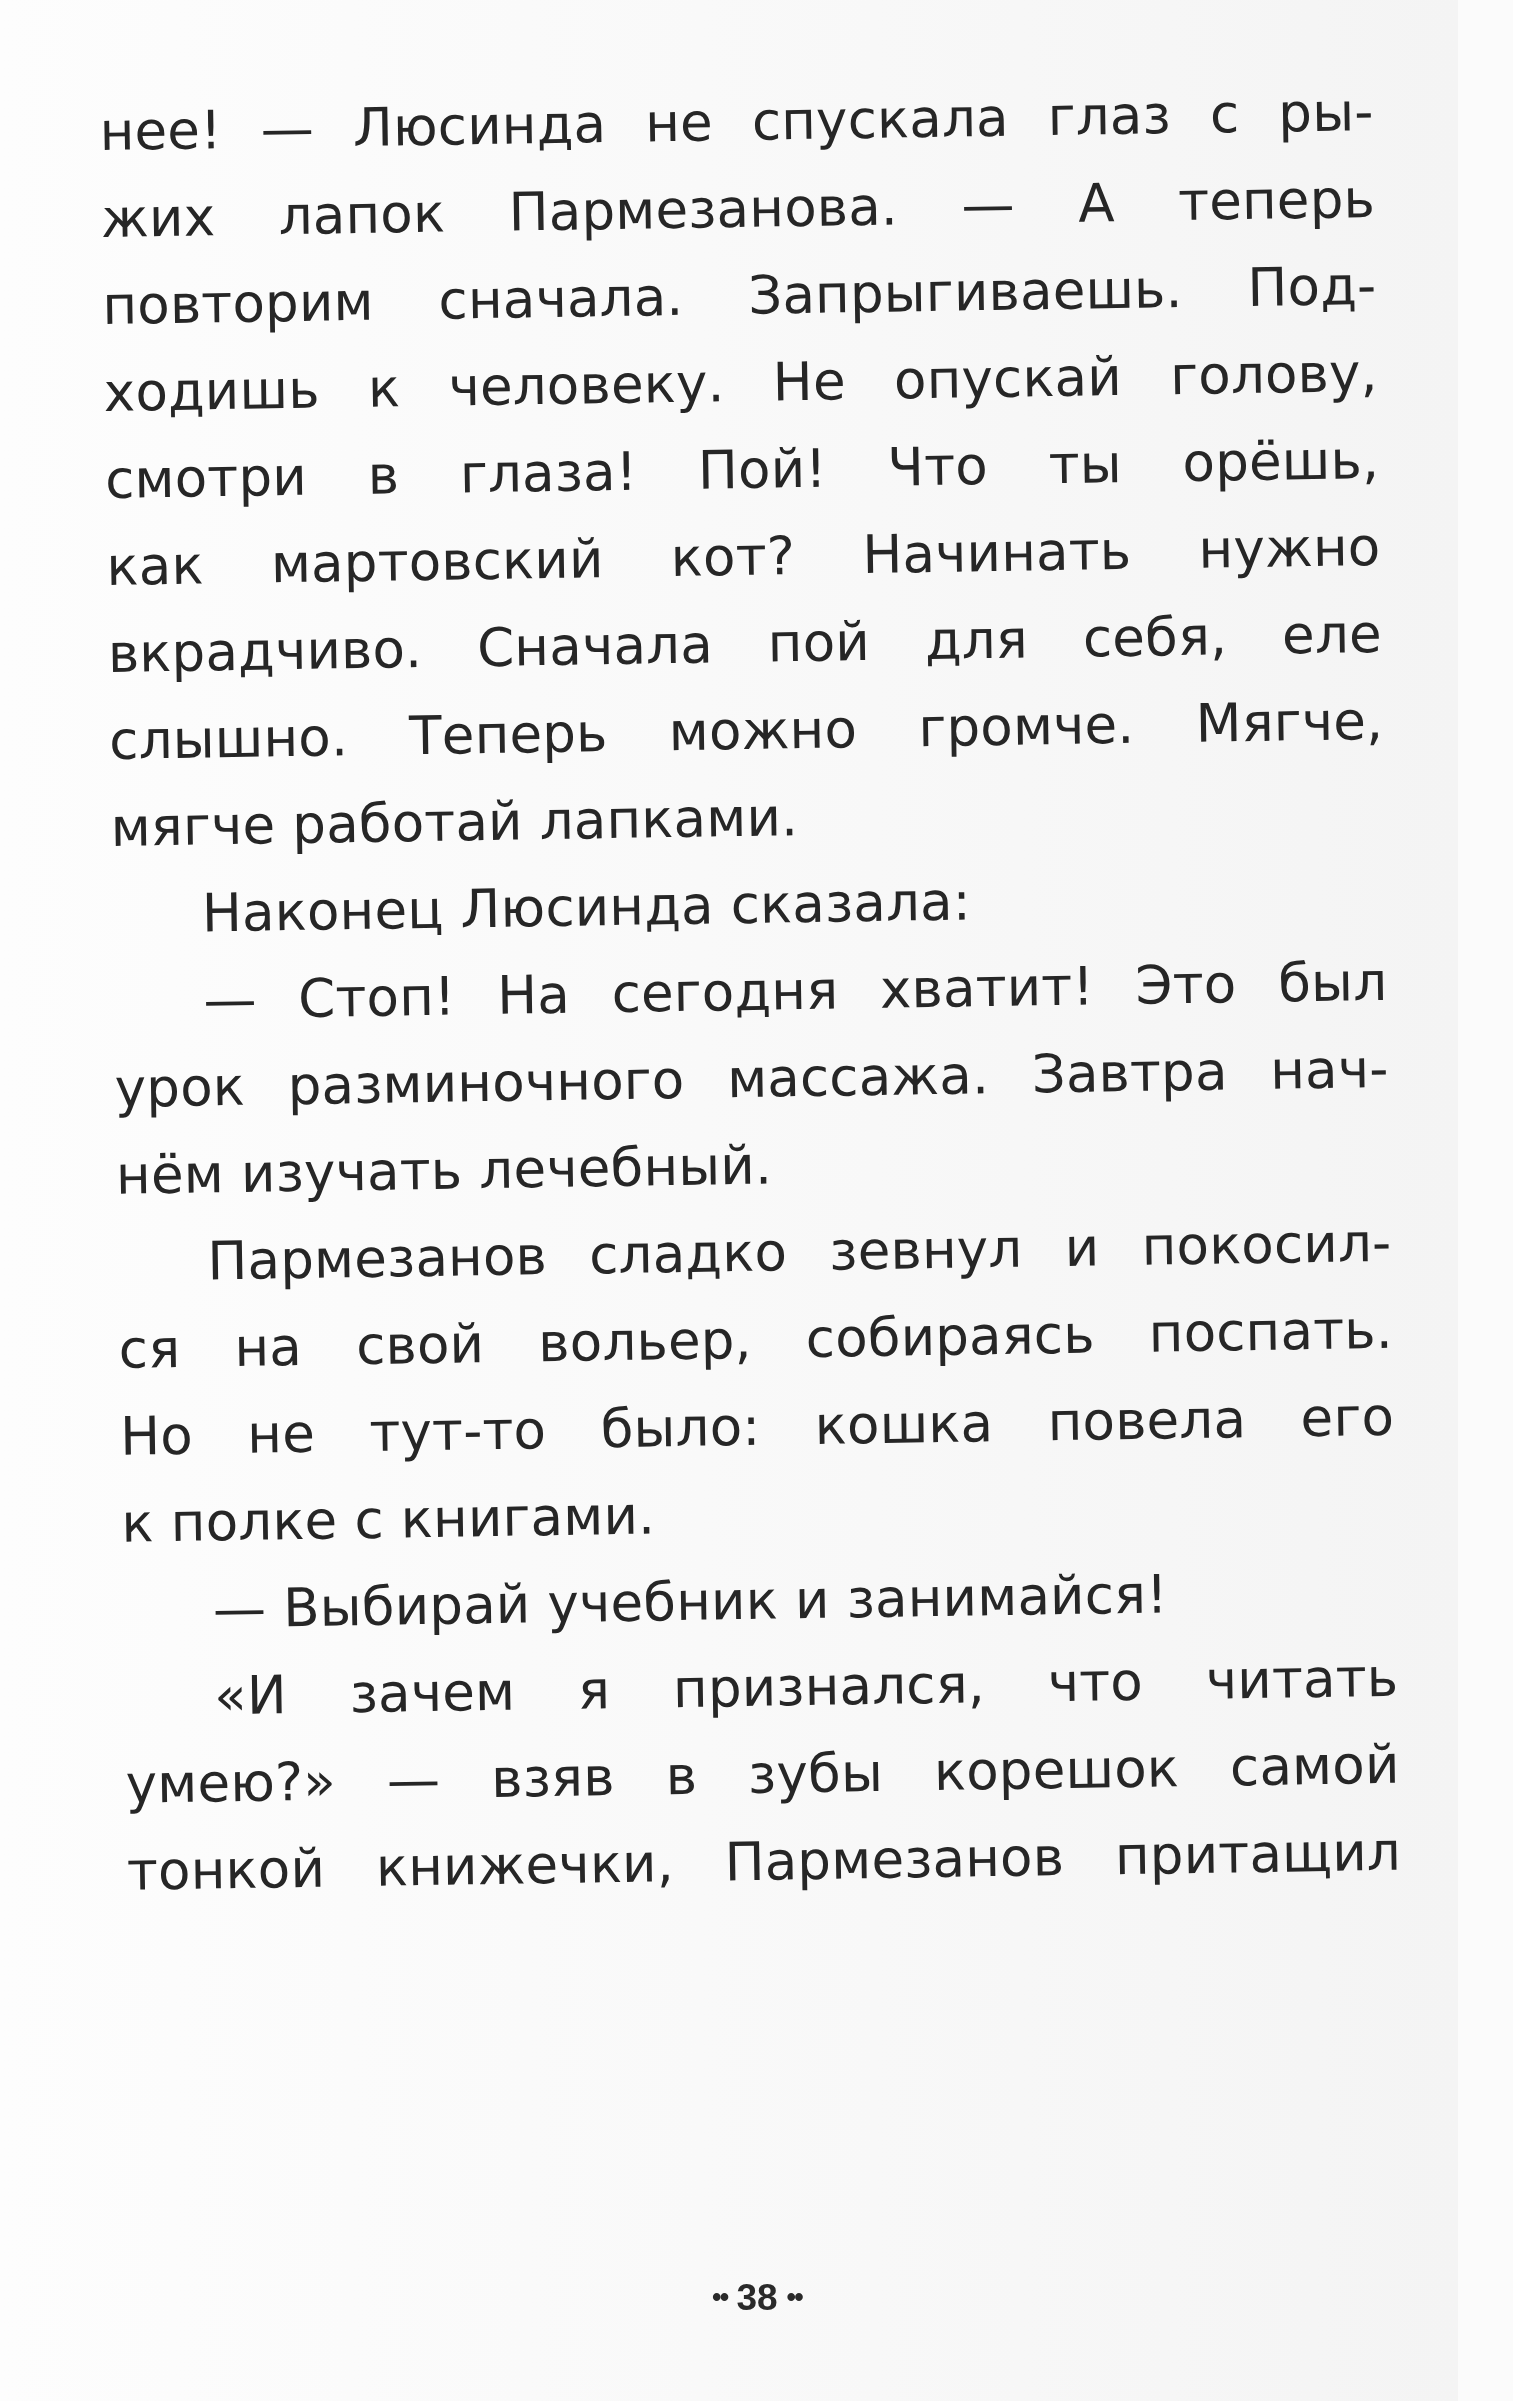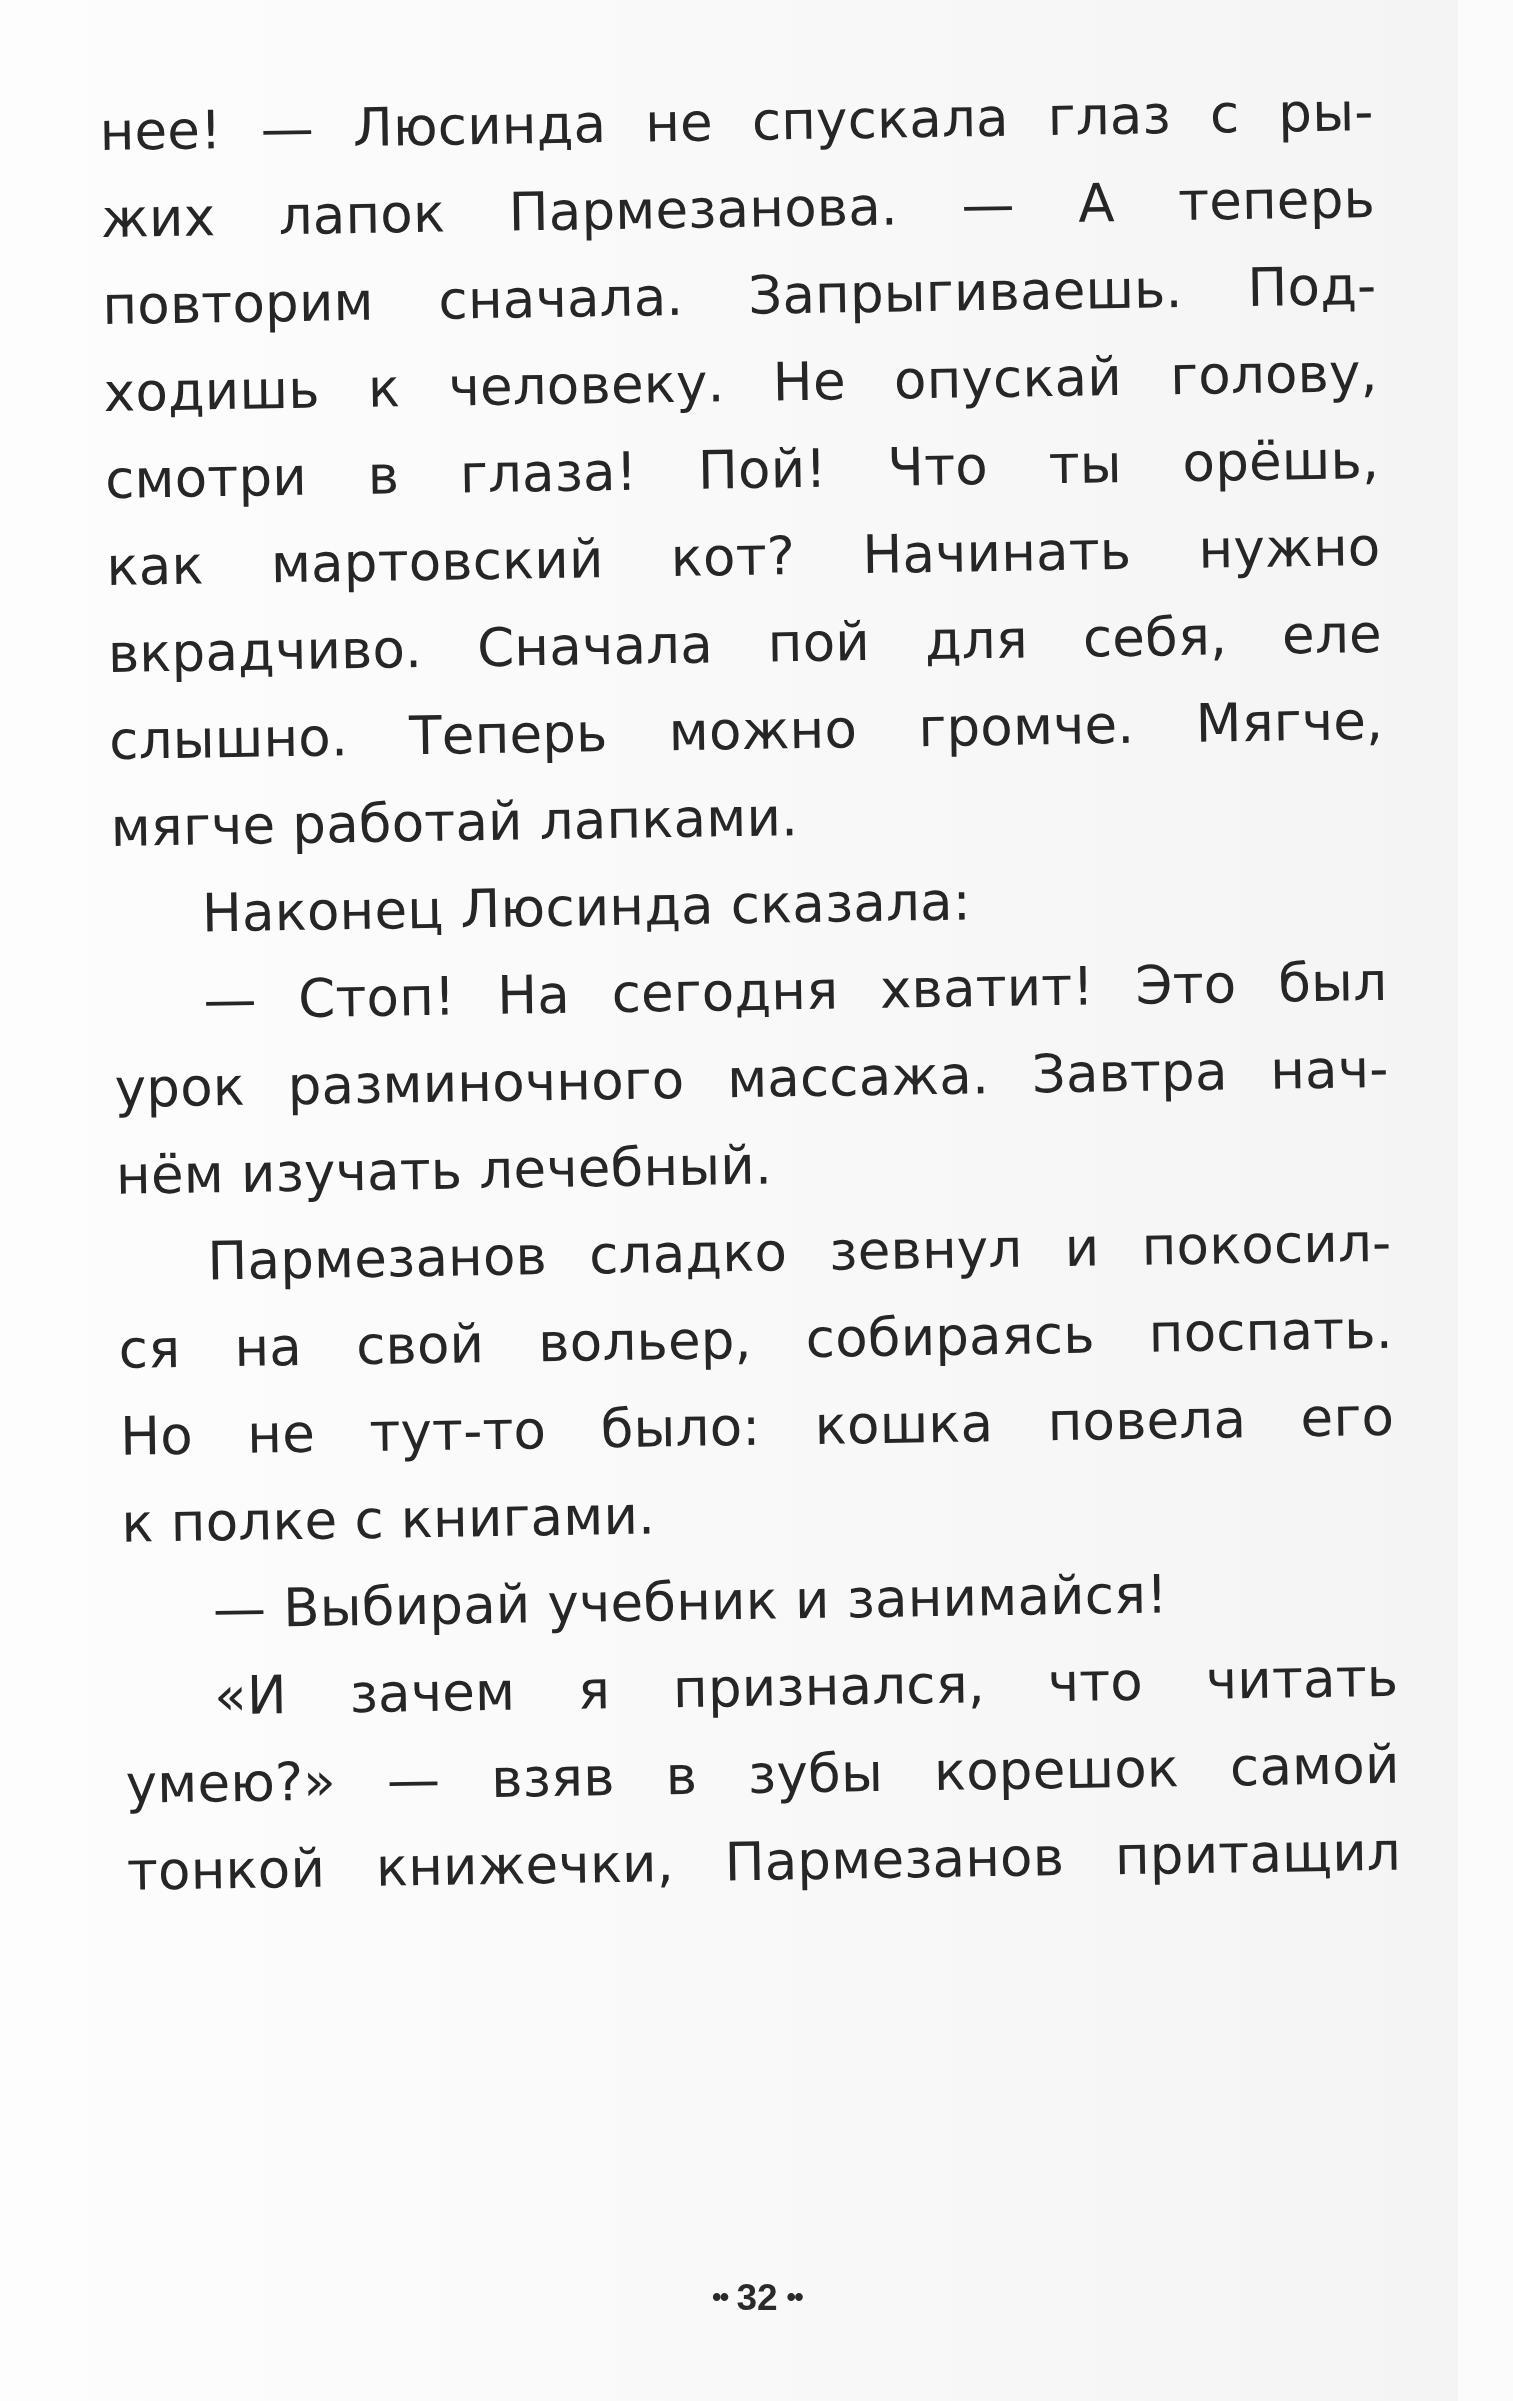--- a/index.html
+++ b/index.html
@@ -88,16 +88,16 @@
     <span class="line">ся на свой вольер, собираясь поспать.</span>
     <span class="line">Но не тут-то было: кошка повела его</span>
     <span class="line last">к полке с книгами.</span>
     <span class="line indent last">— Выбирай учебник и занимайся!</span>
     <span class="line indent">«И зачем я признался, что читать</span>
     <span class="line">умею?» — взяв в зубы корешок самой</span>
     <span class="line">тонкой книжечки, Пармезанов притащил</span>
   </div>
 
   <div class="page-number">
-    <span class="dots">••</span><span>32</span><span class="dots">••</span>
+    <span class="dots">••</span><span>38</span><span class="dots">••</span>
   </div>
 </div>
 
 
 </body></html>

